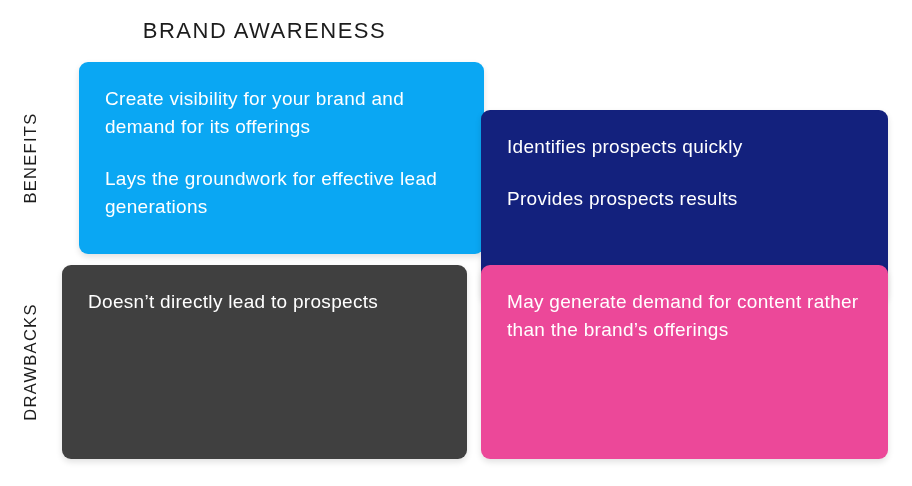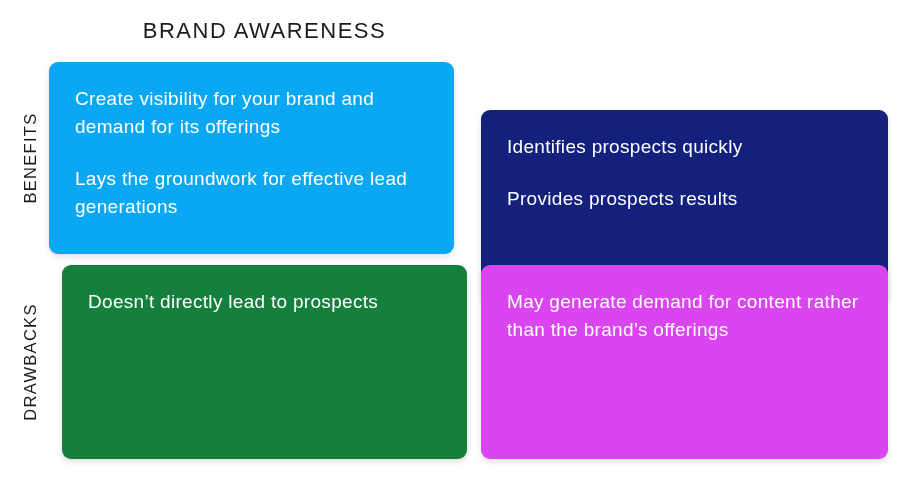--- a/index.html
+++ b/index.html
@@ -49,21 +49,21 @@
     box-sizing: border-box;
     padding: 23px 26px;
     color: #ffffff;
     font-size: 19px;
     line-height: 28px;
     letter-spacing: 0.3px;
     box-shadow: 0 3px 6px rgba(0,0,0,0.12);
   }
   .cell p { margin: 0 0 24px 0; }
   .cell p:last-child { margin-bottom: 0; }
-  .cell.tl { left: 49px;  top: 62px;  width: 405px; height: 192px; }
+  .cell.tl { left: 79px;  top: 62px;  width: 405px; height: 192px; }
   .cell.tr { left: 481px; top: 62px;  width: 407px; height: 192px; }
   .cell.bl { left: 62px;  top: 265px; width: 405px; height: 194px; }
   .cell.br { left: 481px; top: 265px; width: 407px; height: 194px; }
 </style>
 </head>
 <body>
 
 <div class="canvas">
 
   <div class="col-header left">BRAND AWARENESS</div>
@@ -76,21 +76,21 @@
   <div class="cell tl" style="background-color: rgb(10, 167, 243);">
     <p>Create visibility for your brand and demand for its offerings</p>
     <p>Lays the groundwork for effective lead generations</p>
   </div>
 
   <div class="cell tr" style="background-color: rgb(19, 33, 125); margin-top: 48px;">
     <p>Identifies prospects quickly</p>
     <p>Provides prospects results</p>
   </div>
 
-  <div class="cell bl" style="background-color: #15803d;">
+  <div class="cell bl" style="background-color: #404040;">
     <p>Doesn’t directly lead to prospects</p>
   </div>
 
-  <div class="cell br" style="background-color: #d946ef;">
+  <div class="cell br" style="background-color: #ec4899;">
     <p>May generate demand for content rather than the brand’s offerings</p>
   </div>
 
 </div>
 
 </body></html>

